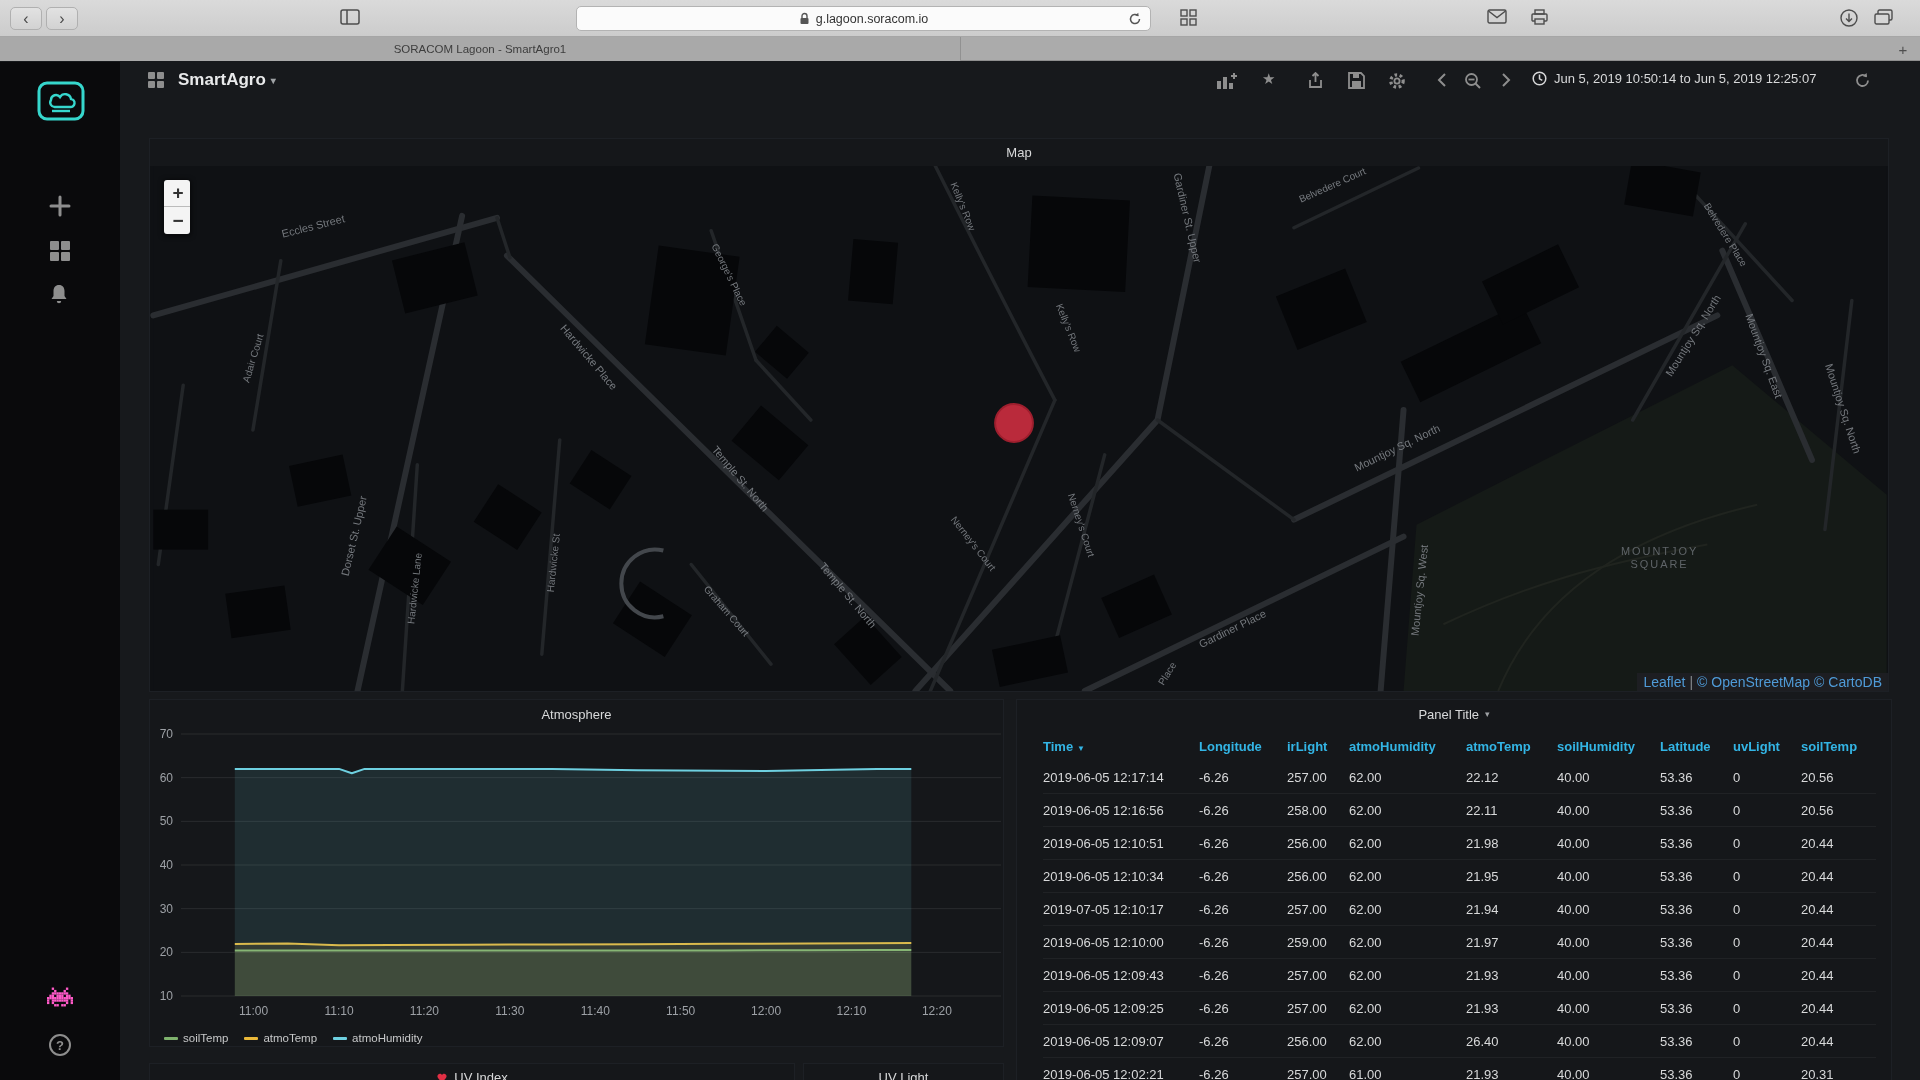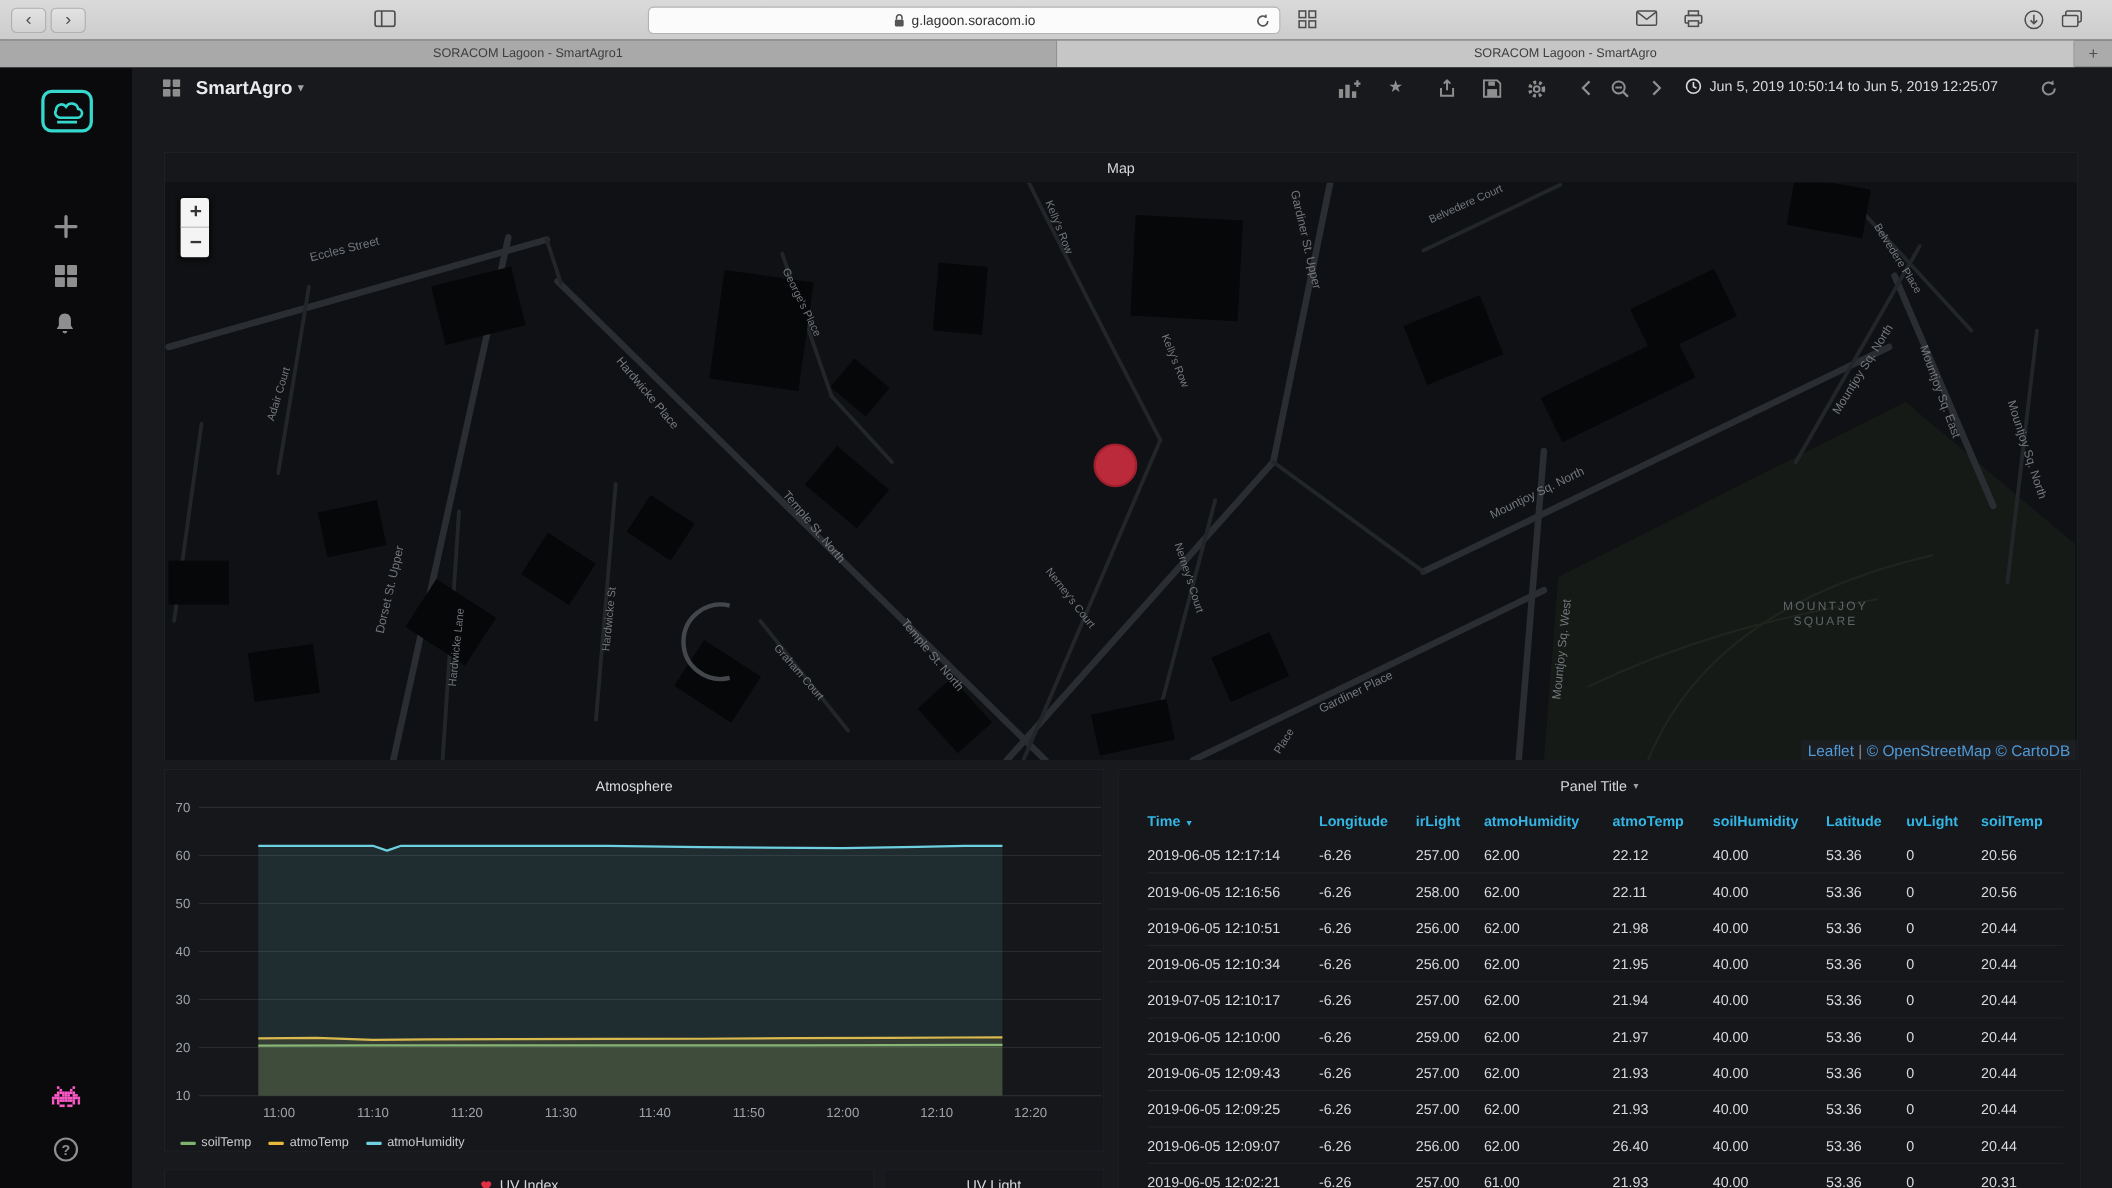--- a/index.html
+++ b/index.html
@@ -6,21 +6,21 @@
   html,body { width:1920px; height:1080px; overflow:hidden; background:#17191c;
               font-family:"Liberation Sans", sans-serif; }
 
   
   .browser-toolbar { position:absolute; left:0; top:0; width:1920px; height:37px;
     background:linear-gradient(#dadada,#cccccc); border-bottom:1px solid #a6a6a6; z-index:50; }
   .nav-btn { position:absolute; top:7px; width:32px; height:23px; border:1px solid #b0b0b0;
     border-radius:5px; background:linear-gradient(#e2e2e2,#d2d2d2); color:#4a4a4a;
     font-size:16px; line-height:21px; text-align:center; }
   .tb-svg { position:absolute; top:9px; }
-  .address-bar { position:absolute; left:589px; top:6px; width:575px; height:25px;
+  .address-bar { position:absolute; left:576px; top:6px; width:575px; height:25px;
     background:#fbfbfb; border:1px solid #b3b3b3; border-radius:5px; display:flex;
     align-items:center; justify-content:center; gap:6px; color:#333; font-size:12.5px; }
   .address-bar .reload { position:absolute; right:8px; top:5px; }
 
   .tab-bar { position:absolute; left:0; top:37px; width:1920px; height:24px;
     background:#ababab; border-bottom:1px solid #8f8f8f; z-index:50; }
   .tab { position:absolute; top:0; height:24px; display:flex; align-items:center;
     justify-content:center; font-size:11.5px; color:#3d3d3d; }
   .tab-1 { left:0; width:961px; background:#a9a9a9; border-right:1px solid #919191; }
   .tab-2 { left:961px; width:925px; background:#c6c6c6; border-right:1px solid #919191; }
@@ -134,23 +134,20 @@
   </svg>
   <svg class="tb-svg" style="left:1874px;" width="19" height="16">
     <rect x="4" y="1" width="14" height="10" rx="1.5" fill="none" stroke="#4d4d4d" stroke-width="1.4"></rect>
     <rect x="1" y="5" width="14" height="10" rx="1.5" fill="#d6d6d6" stroke="#4d4d4d" stroke-width="1.4"></rect>
   </svg>
 </div>
 
 <div class="tab-bar">
   <div class="tab tab-1">
     <span>SORACOM Lagoon - SmartAgro1</span>
-  </div>
-  <div class="tab tab-2">
-    <span>SORACOM Lagoon - SmartAgro</span>
   </div>
   <div class="newtab">+</div>
 </div>
 
 <div class="sidebar">
   <svg class="side-item" style="left:36px; top:16px;" width="50" height="46">
     <rect x="3" y="5" width="44" height="36" rx="8" fill="none" stroke="#36d7cd" stroke-width="3"></rect>
     <path d="M15 22 a5 5 0 0 1 9 -3 a6 6 0 0 1 11 2 a4 4 0 0 1 -1 8 h-15 a4.5 4.5 0 0 1 -4 -7 z" fill="none" stroke="#36d7cd" stroke-width="2.4"></path>
     <path d="M16 33 h18" stroke="#36d7cd" stroke-width="2.4"></path>
   </svg>

